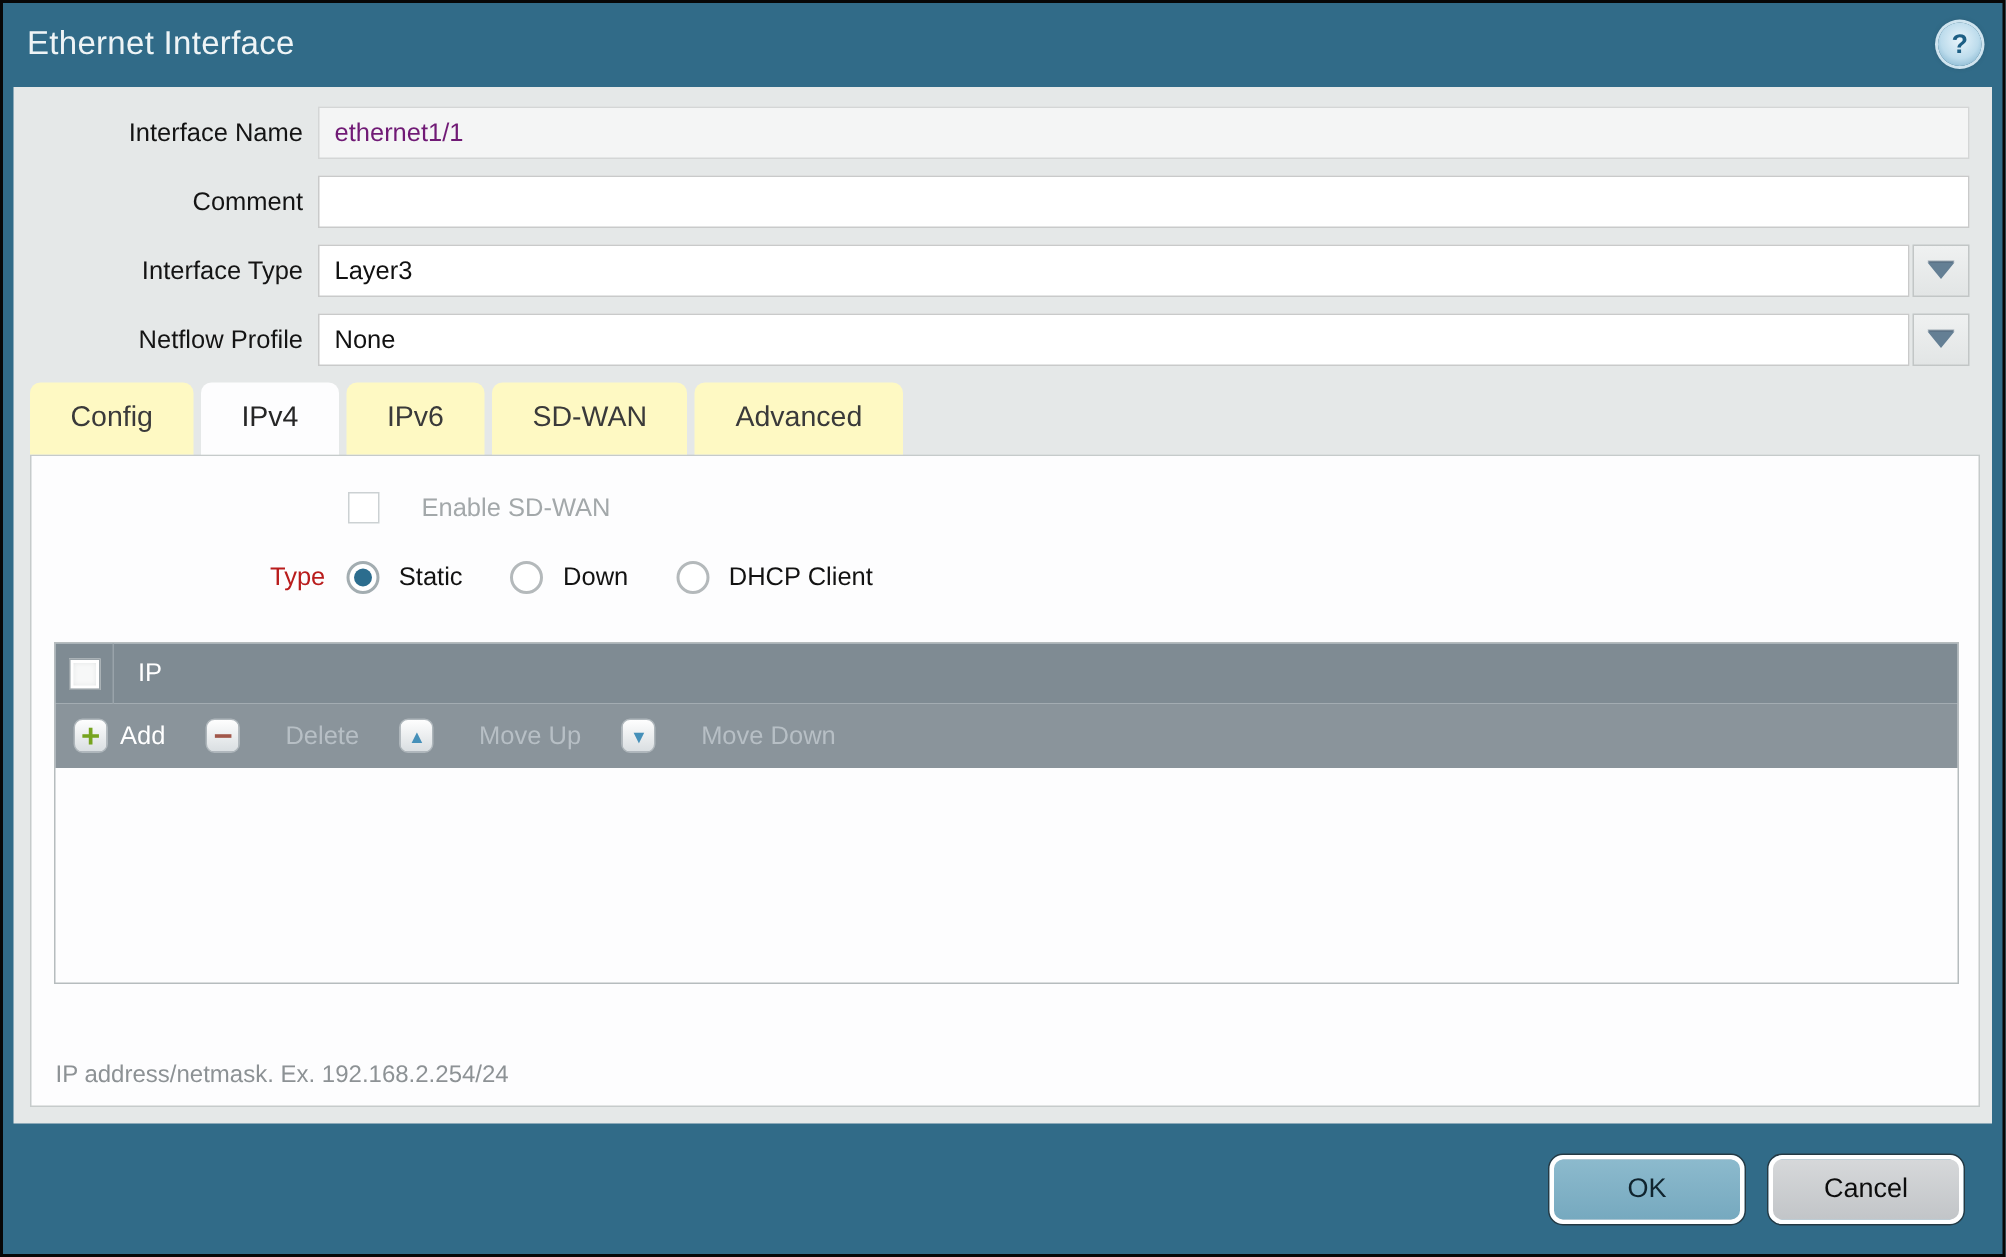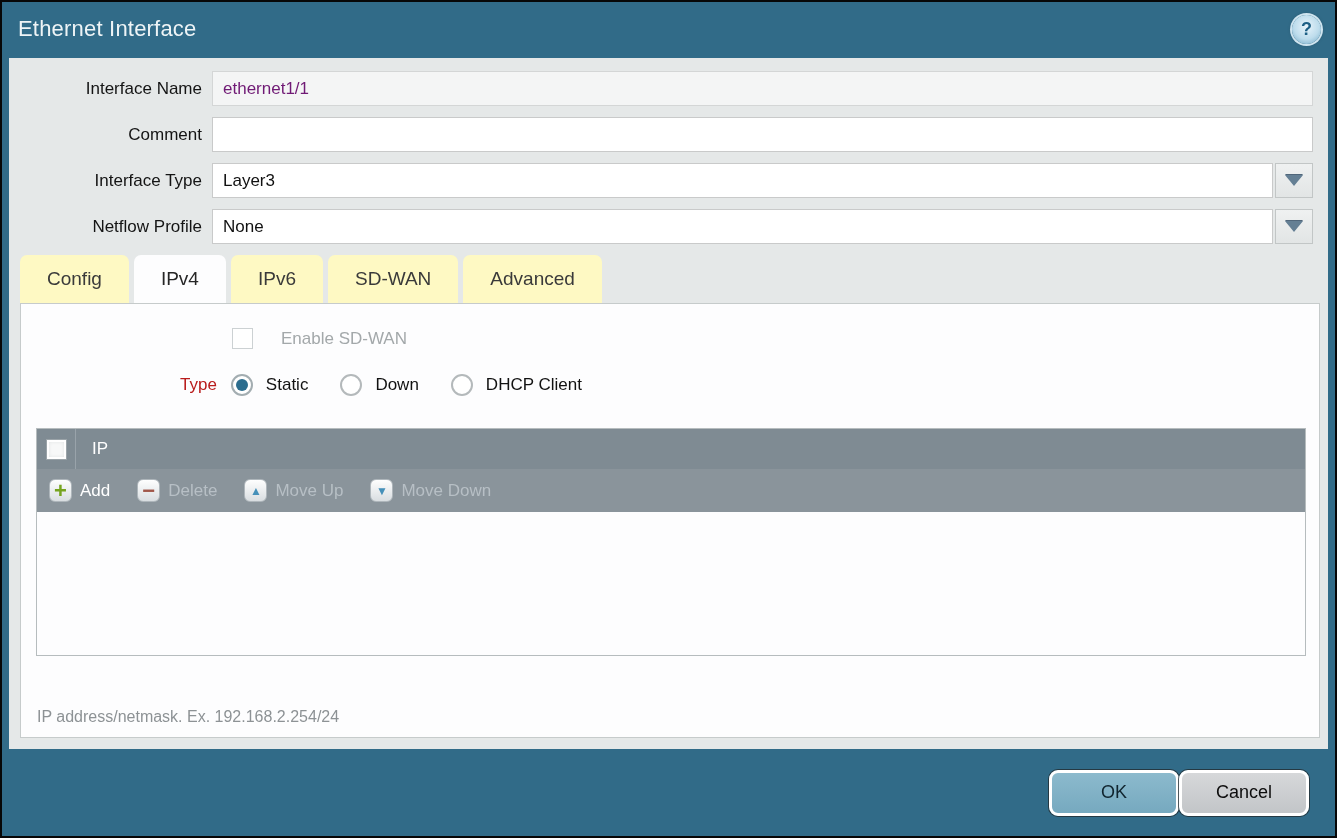--- a/index.html
+++ b/index.html
@@ -114,28 +114,28 @@
   .tb-icon {
     width:23px; height:23px; border-radius:6px; flex:none;
     background:linear-gradient(#fefefe,#d9dee1); border:1px solid #aeb6bb;
     display:flex; align-items:center; justify-content:center;
     font-weight:bold; line-height:1;
   }
   .tb-icon.plus  { color:#76a41f; font-size:22px; }
   .tb-icon.minus { color:#a1574a; font-size:22px; }
   .tb-icon.up, .tb-icon.down { color:#4590b9; font-size:12px; }
   .tb-label { font-size:17px; color:#fff; }
-  .tb-btn.disabled .tb-label { color:#b7bfc5; }
+  .tb-btn.disabled .tb-label { color:#b7bfc5;margin-left:22px; }
 
   .hint { position:absolute; left:16px; top:404px; font-size:16px; color:#8d9295; }
 
   
   .footer {
     position:absolute; left:0; right:0; bottom:0; height:87px;
-    display:flex; align-items:center; justify-content:flex-end; padding-right:26px;
+    display:flex; align-items:center; justify-content:flex-end; gap:16px; padding-right:26px;
   }
   .btn {
     width:130px; height:46px; border-radius:9px; border:3px solid #fff;
     box-shadow:0 0 0 1px rgba(35,45,50,0.8);
     font-family:"Liberation Sans", sans-serif; font-size:18px; color:#10242e; cursor:pointer;
   }
   .btn-ok { background:linear-gradient(#8cbacd,#76a9bf); }
   .btn-cancel { background:linear-gradient(#d6d8da,#c2c5c8); color:#0d0d0d;text-align:center; }
 </style>
 </head>

